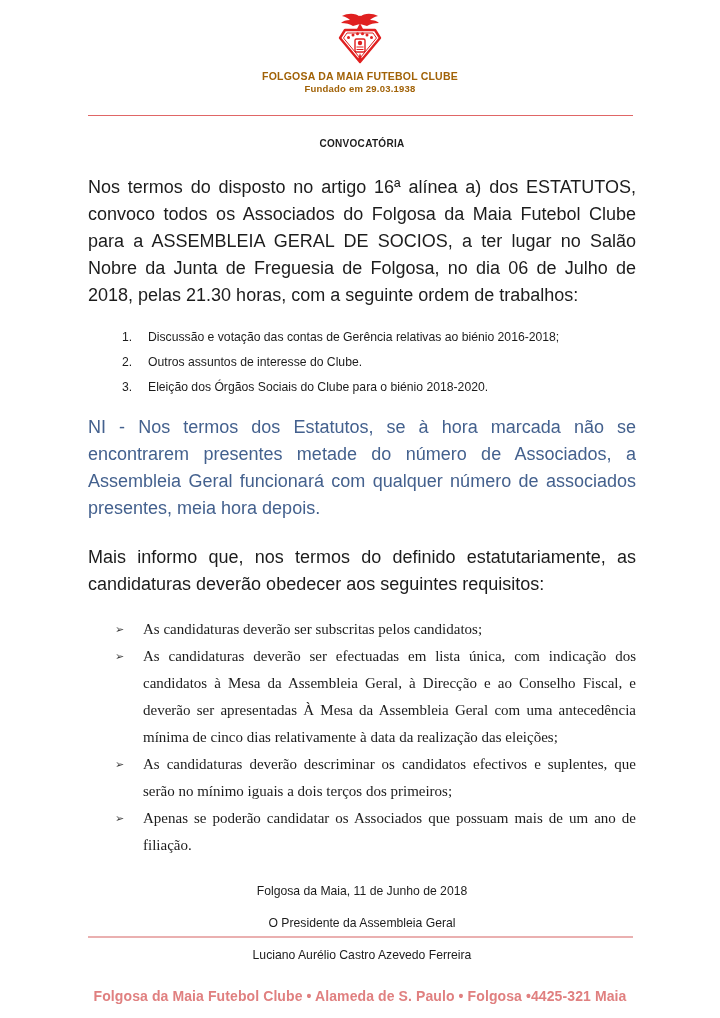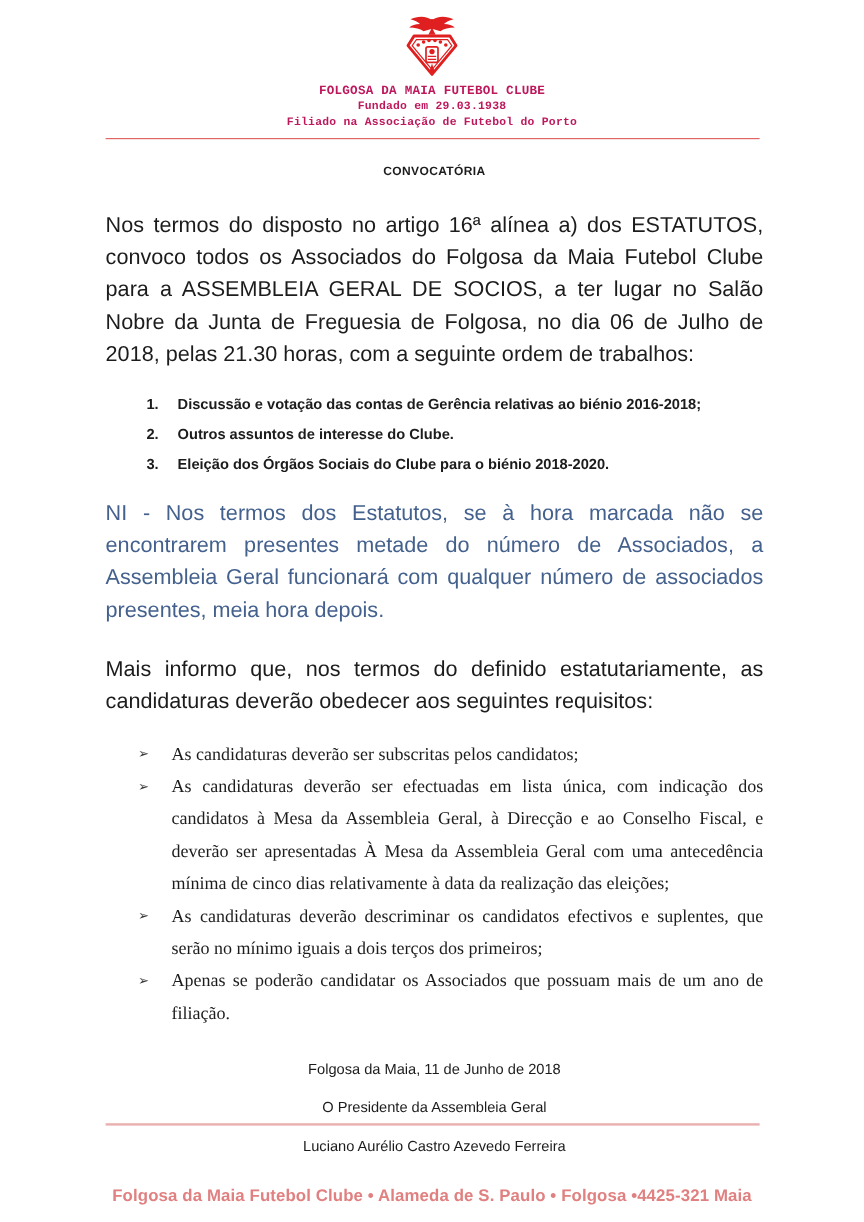--- a/index.html
+++ b/index.html
@@ -22,24 +22,23 @@
     text-align: center;
   }
   .crest {
     width: 52px;
     height: 54px;
     margin: 0 auto;
     display: block;
   }
   .club-lines {
     margin-top: 4px;
-    color: #be185d;
+    color: #a16207;
     font-weight: bold;
     letter-spacing: 0.2px;
-    font-family: Liberation Mono, monospace;
   }
   .club-name {
     font-size: 10.5px;
     line-height: 13px;
   }
   .club-sub {
     font-size: 9.5px;
     line-height: 12.5px;
   }
 
@@ -82,21 +81,20 @@
   p.para.tight {
     margin-bottom: 18px;
   }
 
   
   ol.numlist {
     margin: 0 0 14px 0;
     padding-left: 34px;
     list-style: none;
     counter-reset: nl;
-    font-weight: bold;
   }
   ol.numlist li {
     counter-increment: nl;
     font-size: 12.2px;
     line-height: 25px;
     position: relative;
     padding-left: 26px;
   }
   ol.numlist li::before {
     content: counter(nl) ".";
@@ -192,21 +190,20 @@
     <rect x="21" y="27" width="10" height="13" rx="1.5" fill="#ffffff" stroke="#e02020" stroke-width="1.4"></rect>
     <circle cx="26" cy="31" r="2.2" fill="#e02020"></circle>
     <path d="M22.5 35 H29.5 M22.5 37.5 H29.5" stroke="#e02020" stroke-width="1"></path>
 
     <path d="M26 41 L24 47 L26 50 L28 47 Z" fill="#e02020"></path>
   </svg>
 
   <div class="club-lines">
     <div class="club-name">FOLGOSA DA MAIA FUTEBOL CLUBE</div>
     <div class="club-sub">Fundado em 29.03.1938</div>
-    <div class="club-sub">Filiado na Associação de Futebol do Porto</div>
   </div>
 </div>
 
 <div class="rule-top"></div>
 
 <div class="page">
 
   <h1 class="doc-title">CONVOCATÓRIA</h1>
 
   <p class="para">Nos termos do disposto no artigo 16ª alínea a) dos ESTATUTOS, convoco todos os Associados do Folgosa da Maia Futebol Clube para a ASSEMBLEIA GERAL DE SOCIOS, a ter lugar no Salão Nobre da Junta de Freguesia de Folgosa, no dia 06 de Julho de 2018, pelas 21.30 horas, com a seguinte ordem de trabalhos:</p>

